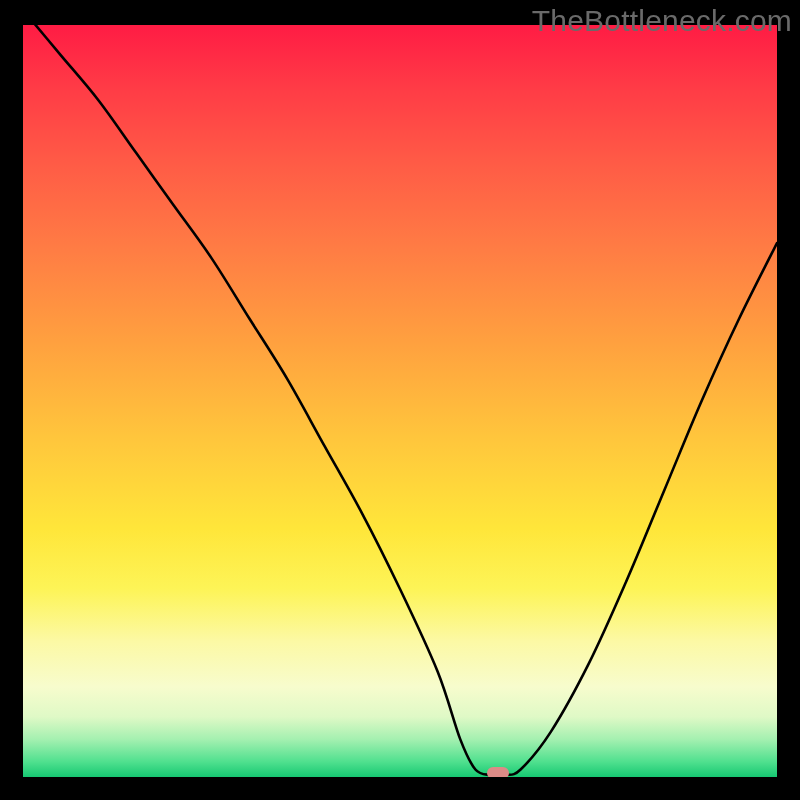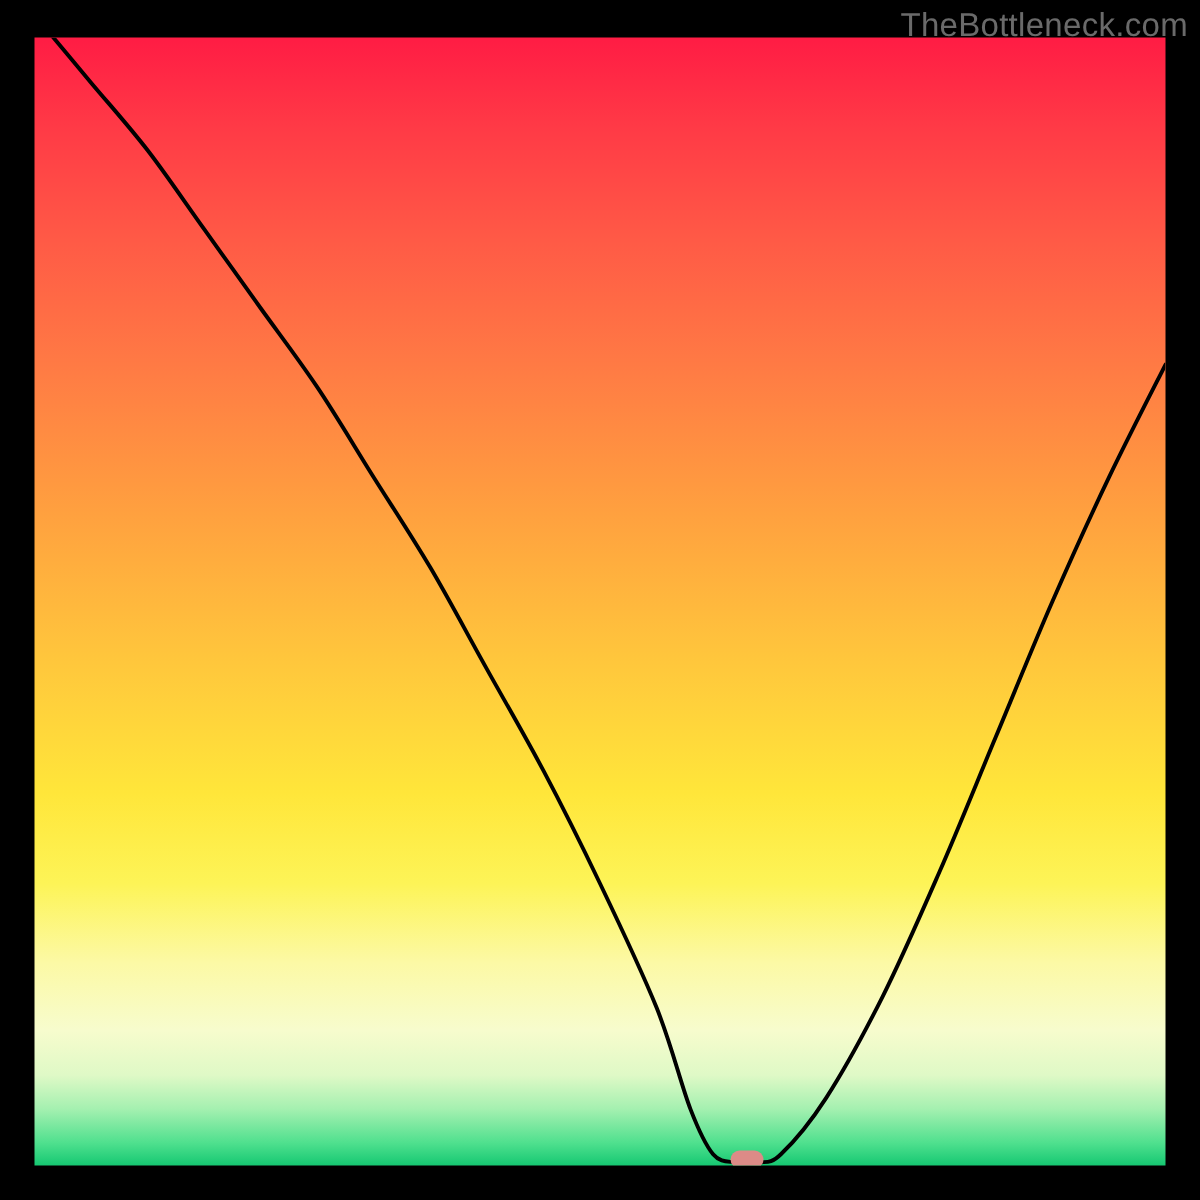--- a/index.html
+++ b/index.html
@@ -15,21 +15,21 @@
     position: relative;
     width: 800px;
     height: 800px;
     background: #000;
   }
   .watermark {
     position: absolute;
     top: 4px;
     right: 8px;
     color: #6a6a6a;
-    font-size: 22px;
+    font-size: 30px;
     font-weight: 500;
     letter-spacing: 0.2px;
     z-index: 10;
   }
   .plot-area {
     position: absolute;
     left: 23px;
     top: 25px;
     width: 754px;
     height: 752px;

